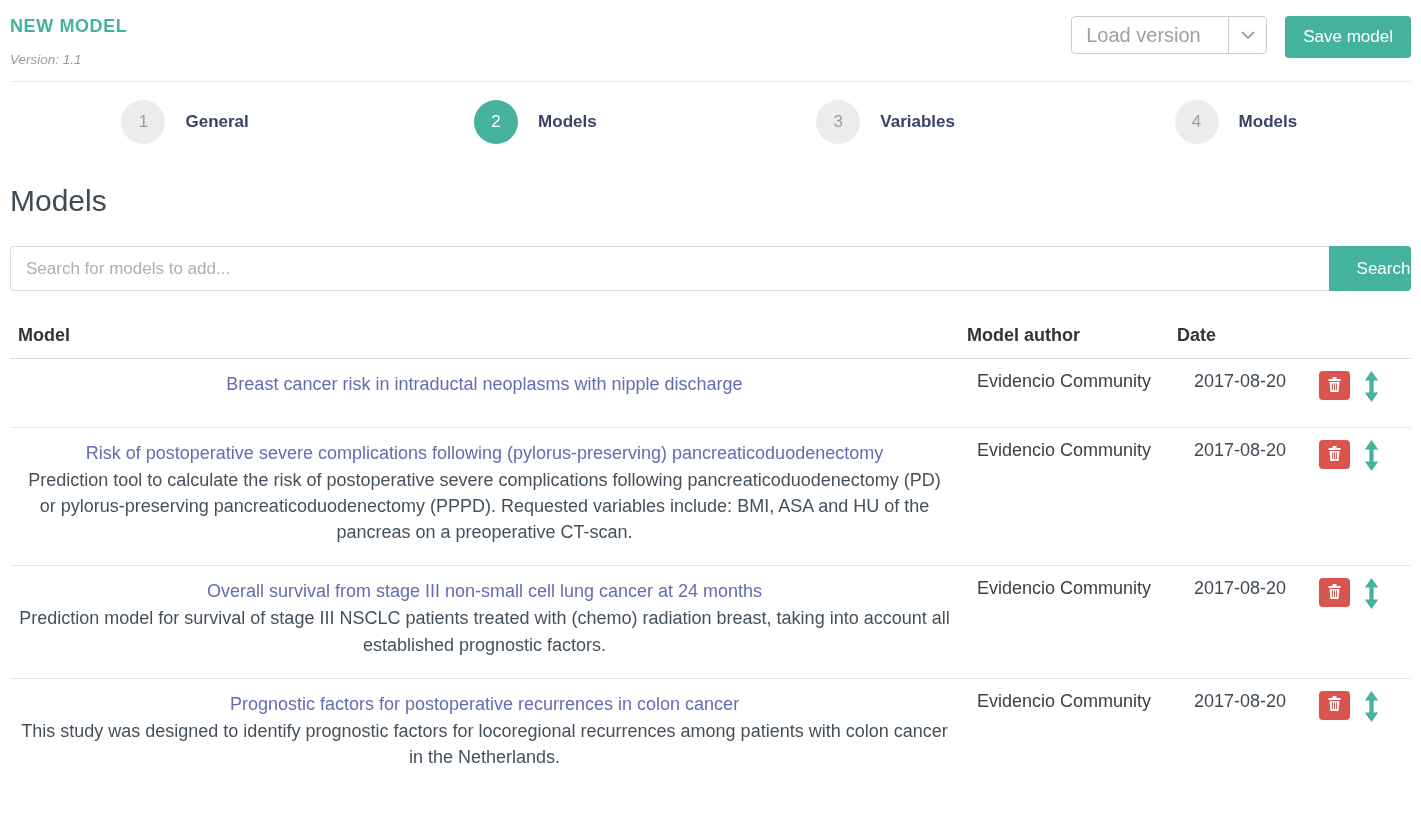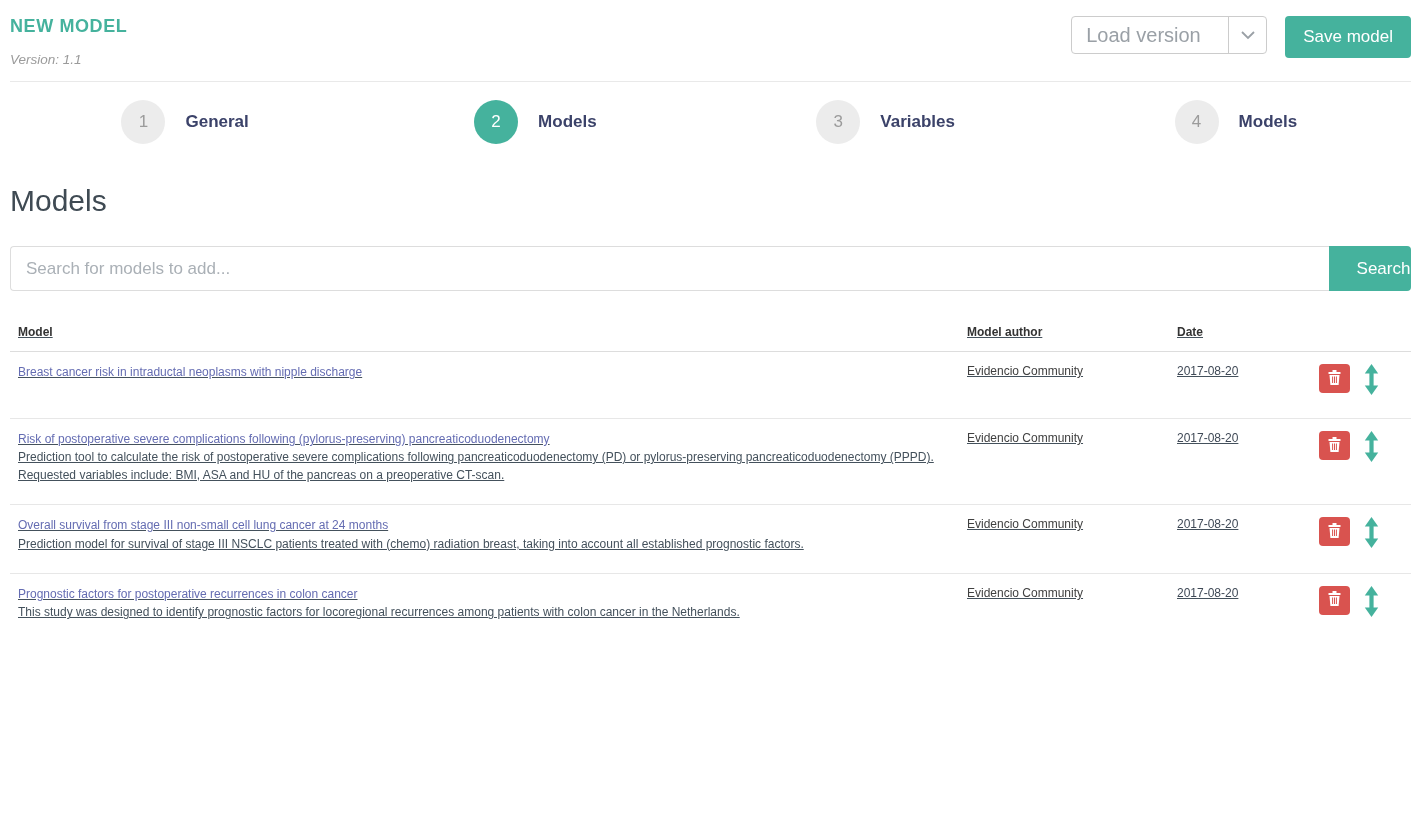--- a/index.html
+++ b/index.html
@@ -56,24 +56,24 @@
   }
   .search-input::placeholder { color: #aab0b6; }
   .search-btn {
     width: 82px; height: 45px; background: #45b29d; color: #fff; border: none;
     border-radius: 0 4px 4px 0; font-size: 17px; cursor: pointer;
     font-family: "Liberation Sans", sans-serif;
     padding-left: 27px;
   }
 
   
-  .models-table { margin-top: 22px; font-size: 12px; text-decoration: underline; }
+  .models-table { margin-top: 22px; font-size: 18px; }
   .t-head { display: flex; border-bottom: 1px solid #dddddd; }
   .t-head > div { padding: 12px 8px; font-weight: 600; color: #333333; }
-  .t-row { display: flex; border-bottom: 1px solid #e7e7e7; }
+  .t-row { display: flex; border-bottom: 1px solid #e7e7e7; text-align: center; }
   .t-row:last-child { border-bottom: none; }
   .t-row > div { padding: 12px 8px 20px; }
   .col-model { flex: 1; min-width: 0; }
   .col-author { width: 210px; flex: none; }
   .col-date { width: 142px; flex: none; }
   .col-actions { width: 100px; flex: none; display: flex; align-items: flex-start; gap: 14px; }
   .model-link { color: #646cb2; text-decoration: none; display: block; line-height: 1.45; }
   .model-desc { color: #44515c; line-height: 1.45; margin-top: 1px; }
   .author-link { color: #404040; text-decoration: none; }
   .date-text { color: #3f4956; }

